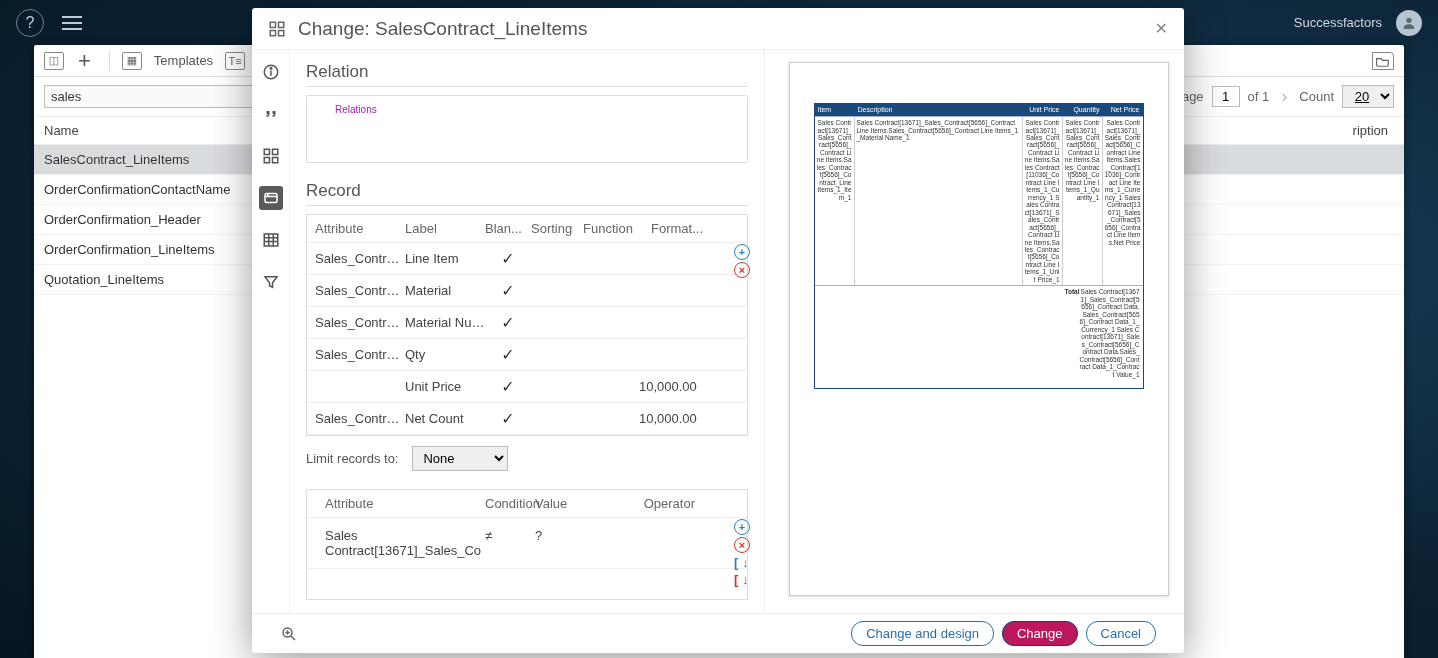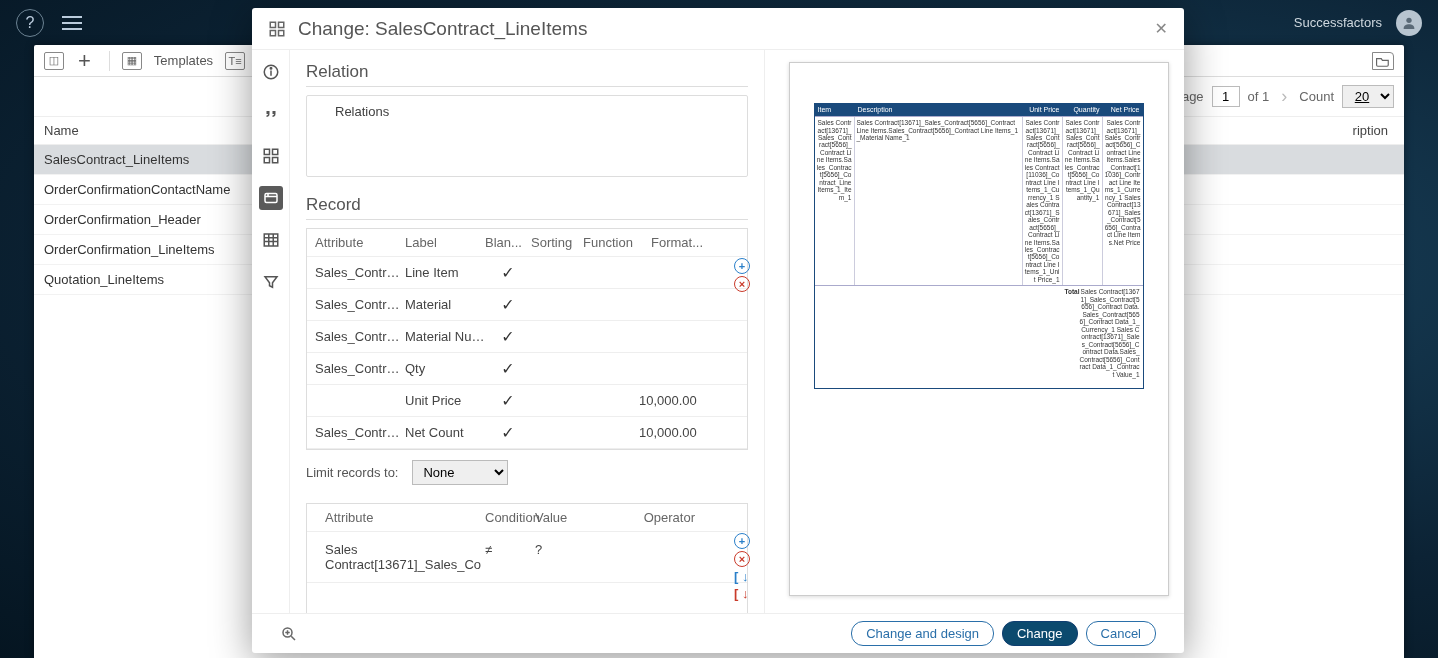--- a/index.html
+++ b/index.html
@@ -45,21 +45,21 @@
   .modal-header { height:42px; display:flex; align-items:center; padding:0 16px; border-bottom:1px solid #eee; font-size:19px; font-weight:300; color:#555; }
   .modal-header .grid-icon { margin-right:12px; display:inline-block; }
   .modal-header .close { margin-left:auto; color:#888; cursor:pointer; font-size:16px; }
   .modal-body { flex:1; display:flex; overflow:hidden; }
   .sidetabs { width:38px; border-right:1px solid #eee; display:flex; flex-direction:column; align-items:center; padding-top:10px; gap:18px; }
   .sidetabs .tab { width:24px; height:24px; display:flex; align-items:center; justify-content:center; color:#555; cursor:pointer; border-radius:3px; }
   .sidetabs .tab.active { background:#5a5a5a; color:#fff; }
   .form-area { flex:0 0 474px; overflow-y:auto; padding: 8px 16px 8px 16px; position:relative; }
   .form-area::-webkit-scrollbar{width:10px;} .form-area::-webkit-scrollbar-thumb{background:#ccc;border-radius:4px;}
   .section-title { font-size:17px; font-weight:400; color:#555; border-bottom:1px solid #ddd; padding-bottom:4px; margin-top:4px; margin-bottom:8px; }
-  .relations-box { border:1px solid #ddd; border-radius:2px; height:82px; padding:8px 28px; font-size:13px; color:#404040; }
+  .relations-box { border:1px solid #ddd; border-radius:2px; height:68px; padding:8px 28px; font-size:10px; color:#a21caf; }
   .record-table { border:1px solid #ddd; font-size:13px; color:#444; }
   .record-head, .record-row { display:grid; grid-template-columns: 90px 80px 46px 52px 56px 64px; align-items:center; padding:6px 8px; border-bottom:1px solid #eee; }
   .record-head { color:#666; }
   .record-row .chk { color:#333; font-size:16px; text-align:center; }
   .record-row .fmt { }
   .record-row .ell { white-space:nowrap; overflow:hidden; text-overflow:ellipsis; }
   .side-icons { position:absolute; right:-2px; display:flex; flex-direction:column; gap:2px; }
   .circ { width:16px;height:16px;border-radius:50%;display:flex;align-items:center;justify-content:center;font-size:11px;font-weight:bold; }
   .circ.add { border:1.5px solid #2a7fc9; color:#2a7fc9; }
   .circ.del { border:1.5px solid #c93a2a; color:#c93a2a; }
@@ -82,21 +82,21 @@
   .pv-body > div:last-child { border-right:none;}
   .pv-tot { display:grid; grid-template-columns: 1fr 60px; border-top:1px solid #aac; padding:2px 3px 10px; min-height:100px;}
   .pv-tot .tr{ text-align:right; font-weight:bold; }
   .pv-tot .tv{ text-align:right; word-break:break-all;}
 
   .modal-footer { height:40px; border-top:1px solid #eee; display:flex; align-items:center; justify-content:space-between; padding:0 28px; }
   .zoom { color:#666; font-size:18px; cursor:pointer; display:flex;align-items:center; }
   .footer-btns { display:flex; gap:8px; }
   .btn { border:1px solid #2a6fa9; border-radius:12px; padding:4px 14px; font-size:13px; cursor:pointer; }
   .btn.outline { background:#fff; color:#2a6fa9; }
-  .btn.primary { background:#0c4a6e; color:#fff; border-color:#0f3e70; }
+  .btn.primary { background:#be185d; color:#fff; border-color:#0f3e70; }
 
   svg { display:block; }
 </style>
 </head>
 <body>
 
 <div class="topbar">
   <div class="topbar-left">
     <div class="help-circle">?</div>
     <div class="hamburger">
@@ -127,20 +127,21 @@
     <span class="toolbar-label">Text bl</span>
     <span class="toolbar-spacer"></span>
     <div class="openfolder">
       <svg width="14" height="12" viewBox="0 0 24 20" fill="none" stroke="#666" stroke-width="2">
           <path d="M3 6h6l2 3h10v8a2 2 0 0 1-2 2H3a2 2 0 0 1-2-2V6z"></path>
         </svg>
     </div>
   </div>
 
   <div class="toprow">
+    <input class="searchbox" value="sales" style="">
     <span class="spacer"></span>
     <div class="pager">
       <span class="chev">‹</span>
       <span>Page</span>
       <input class="pageinput" value="1" style="">
       <span>of 1</span>
       <span class="chev">›</span>
       <span>Count</span>
       <select class="countselect"><option>20</option></select>
     </div>

